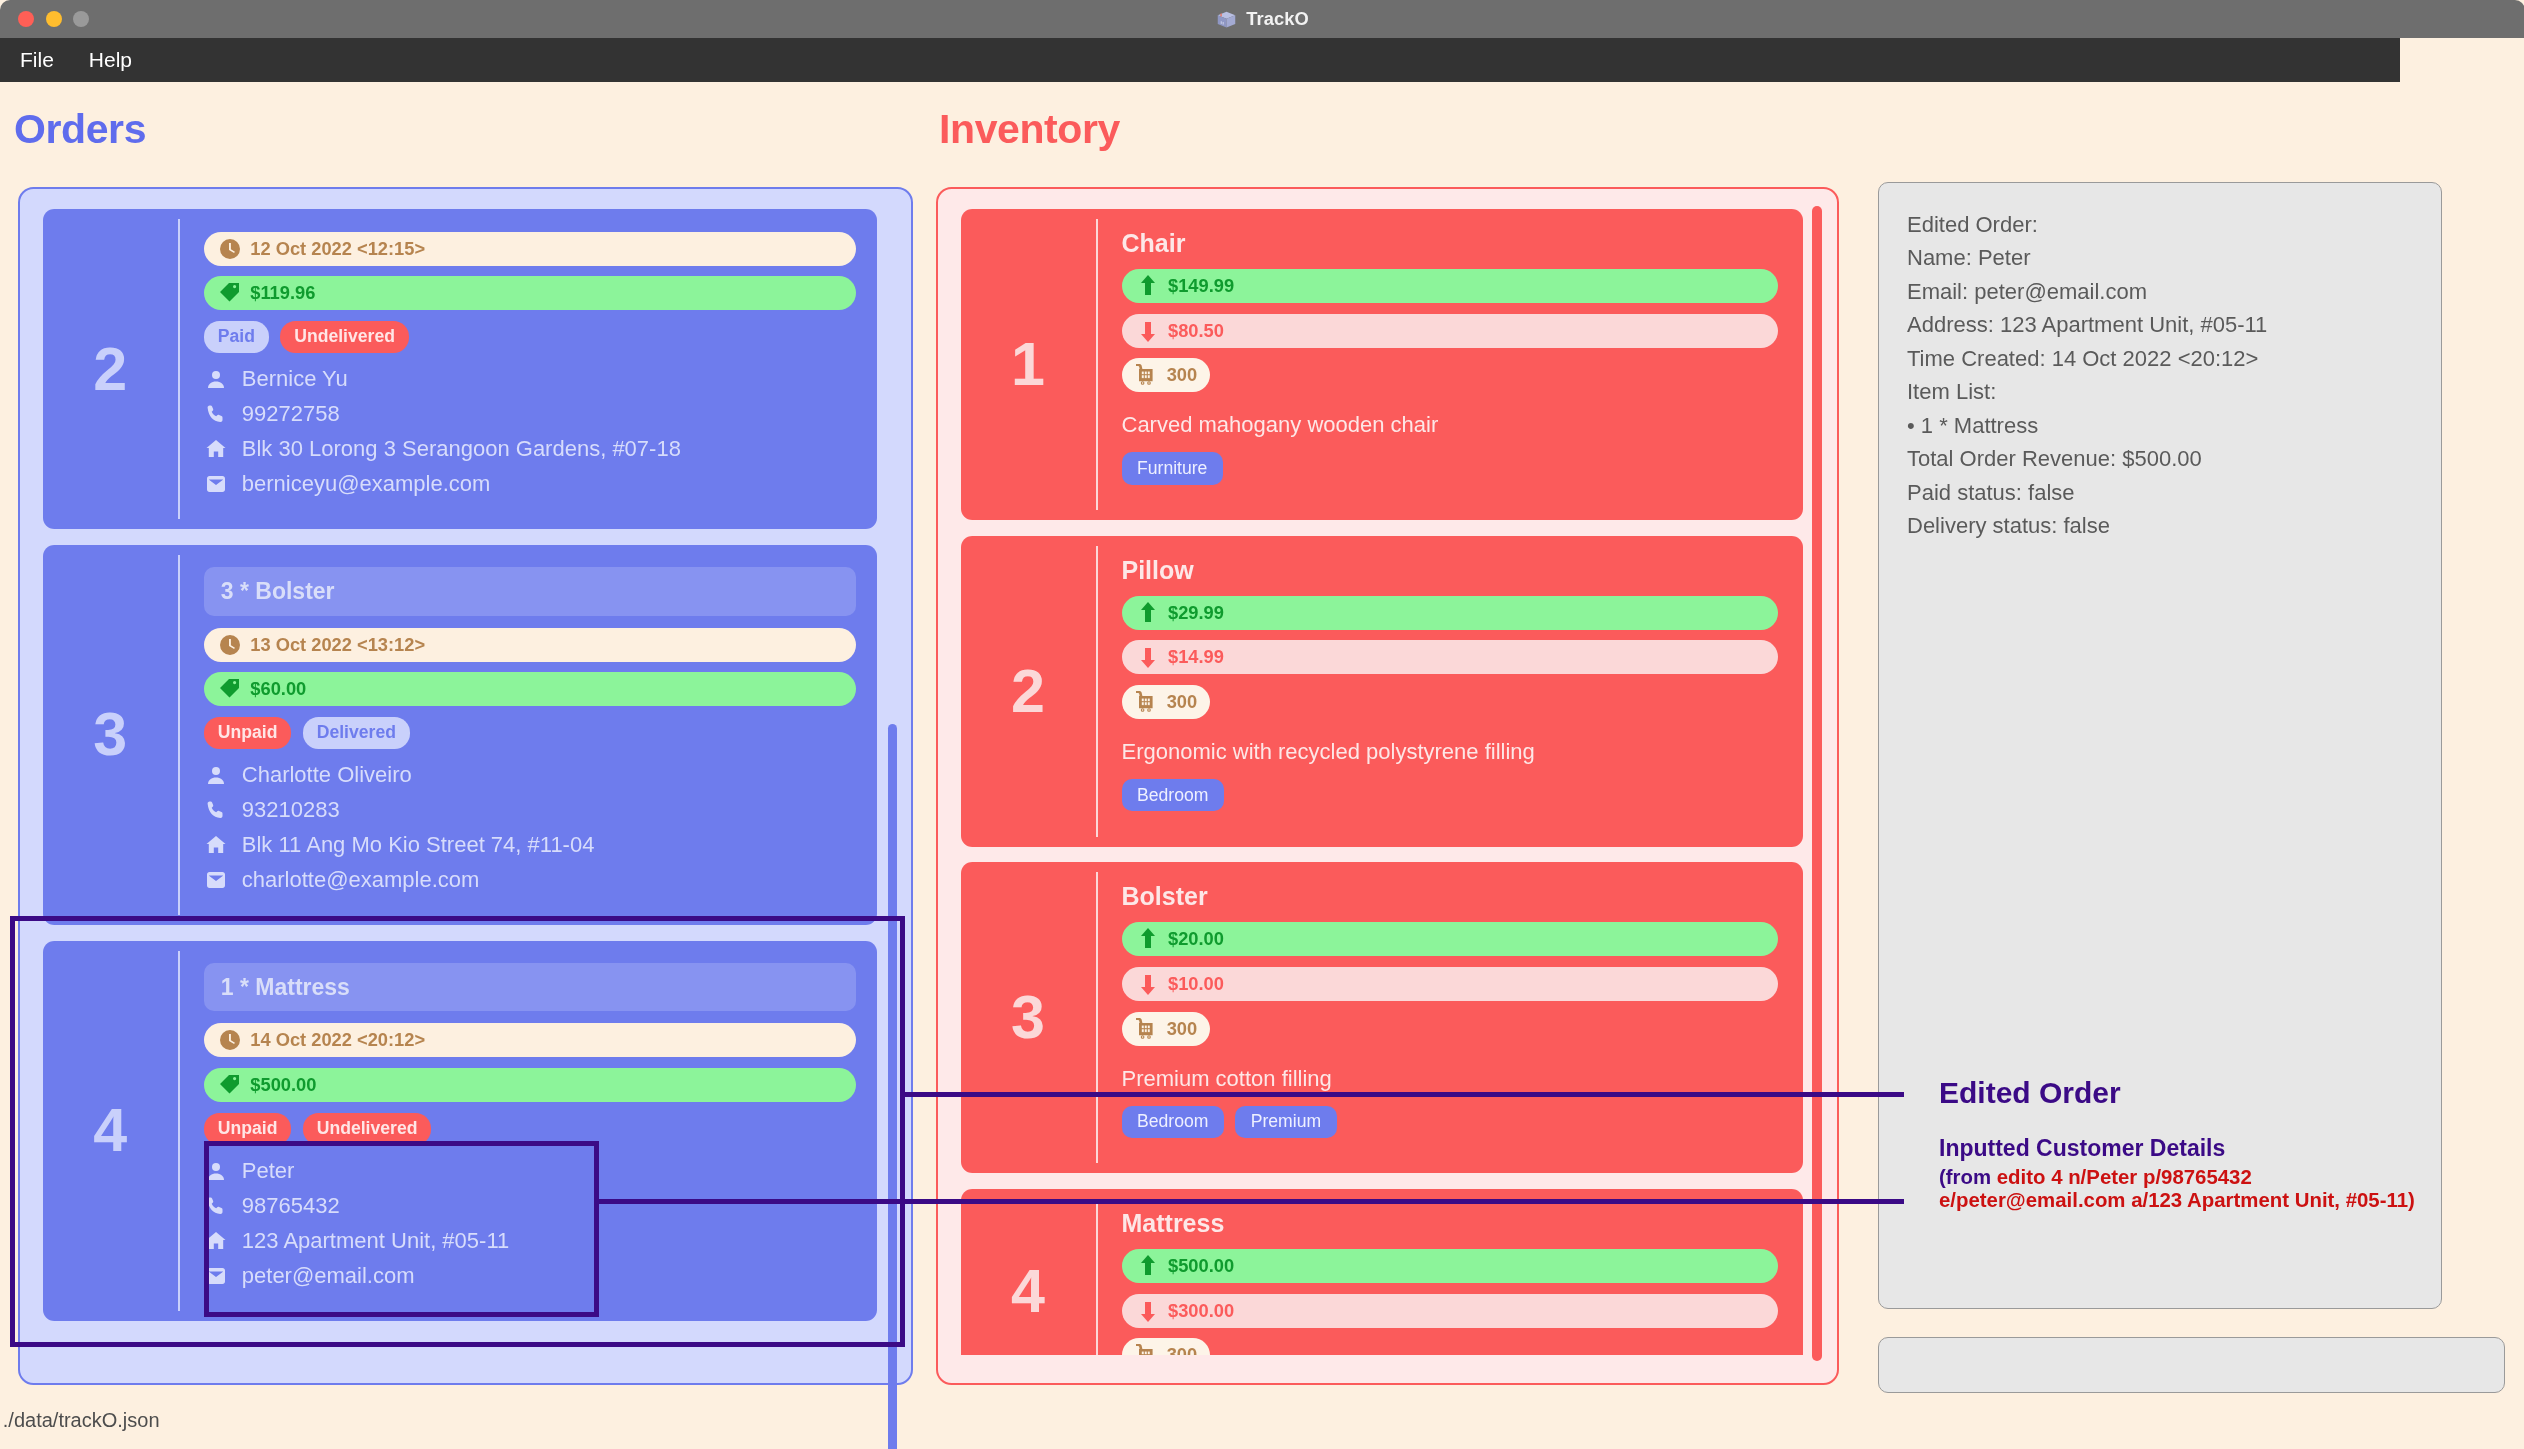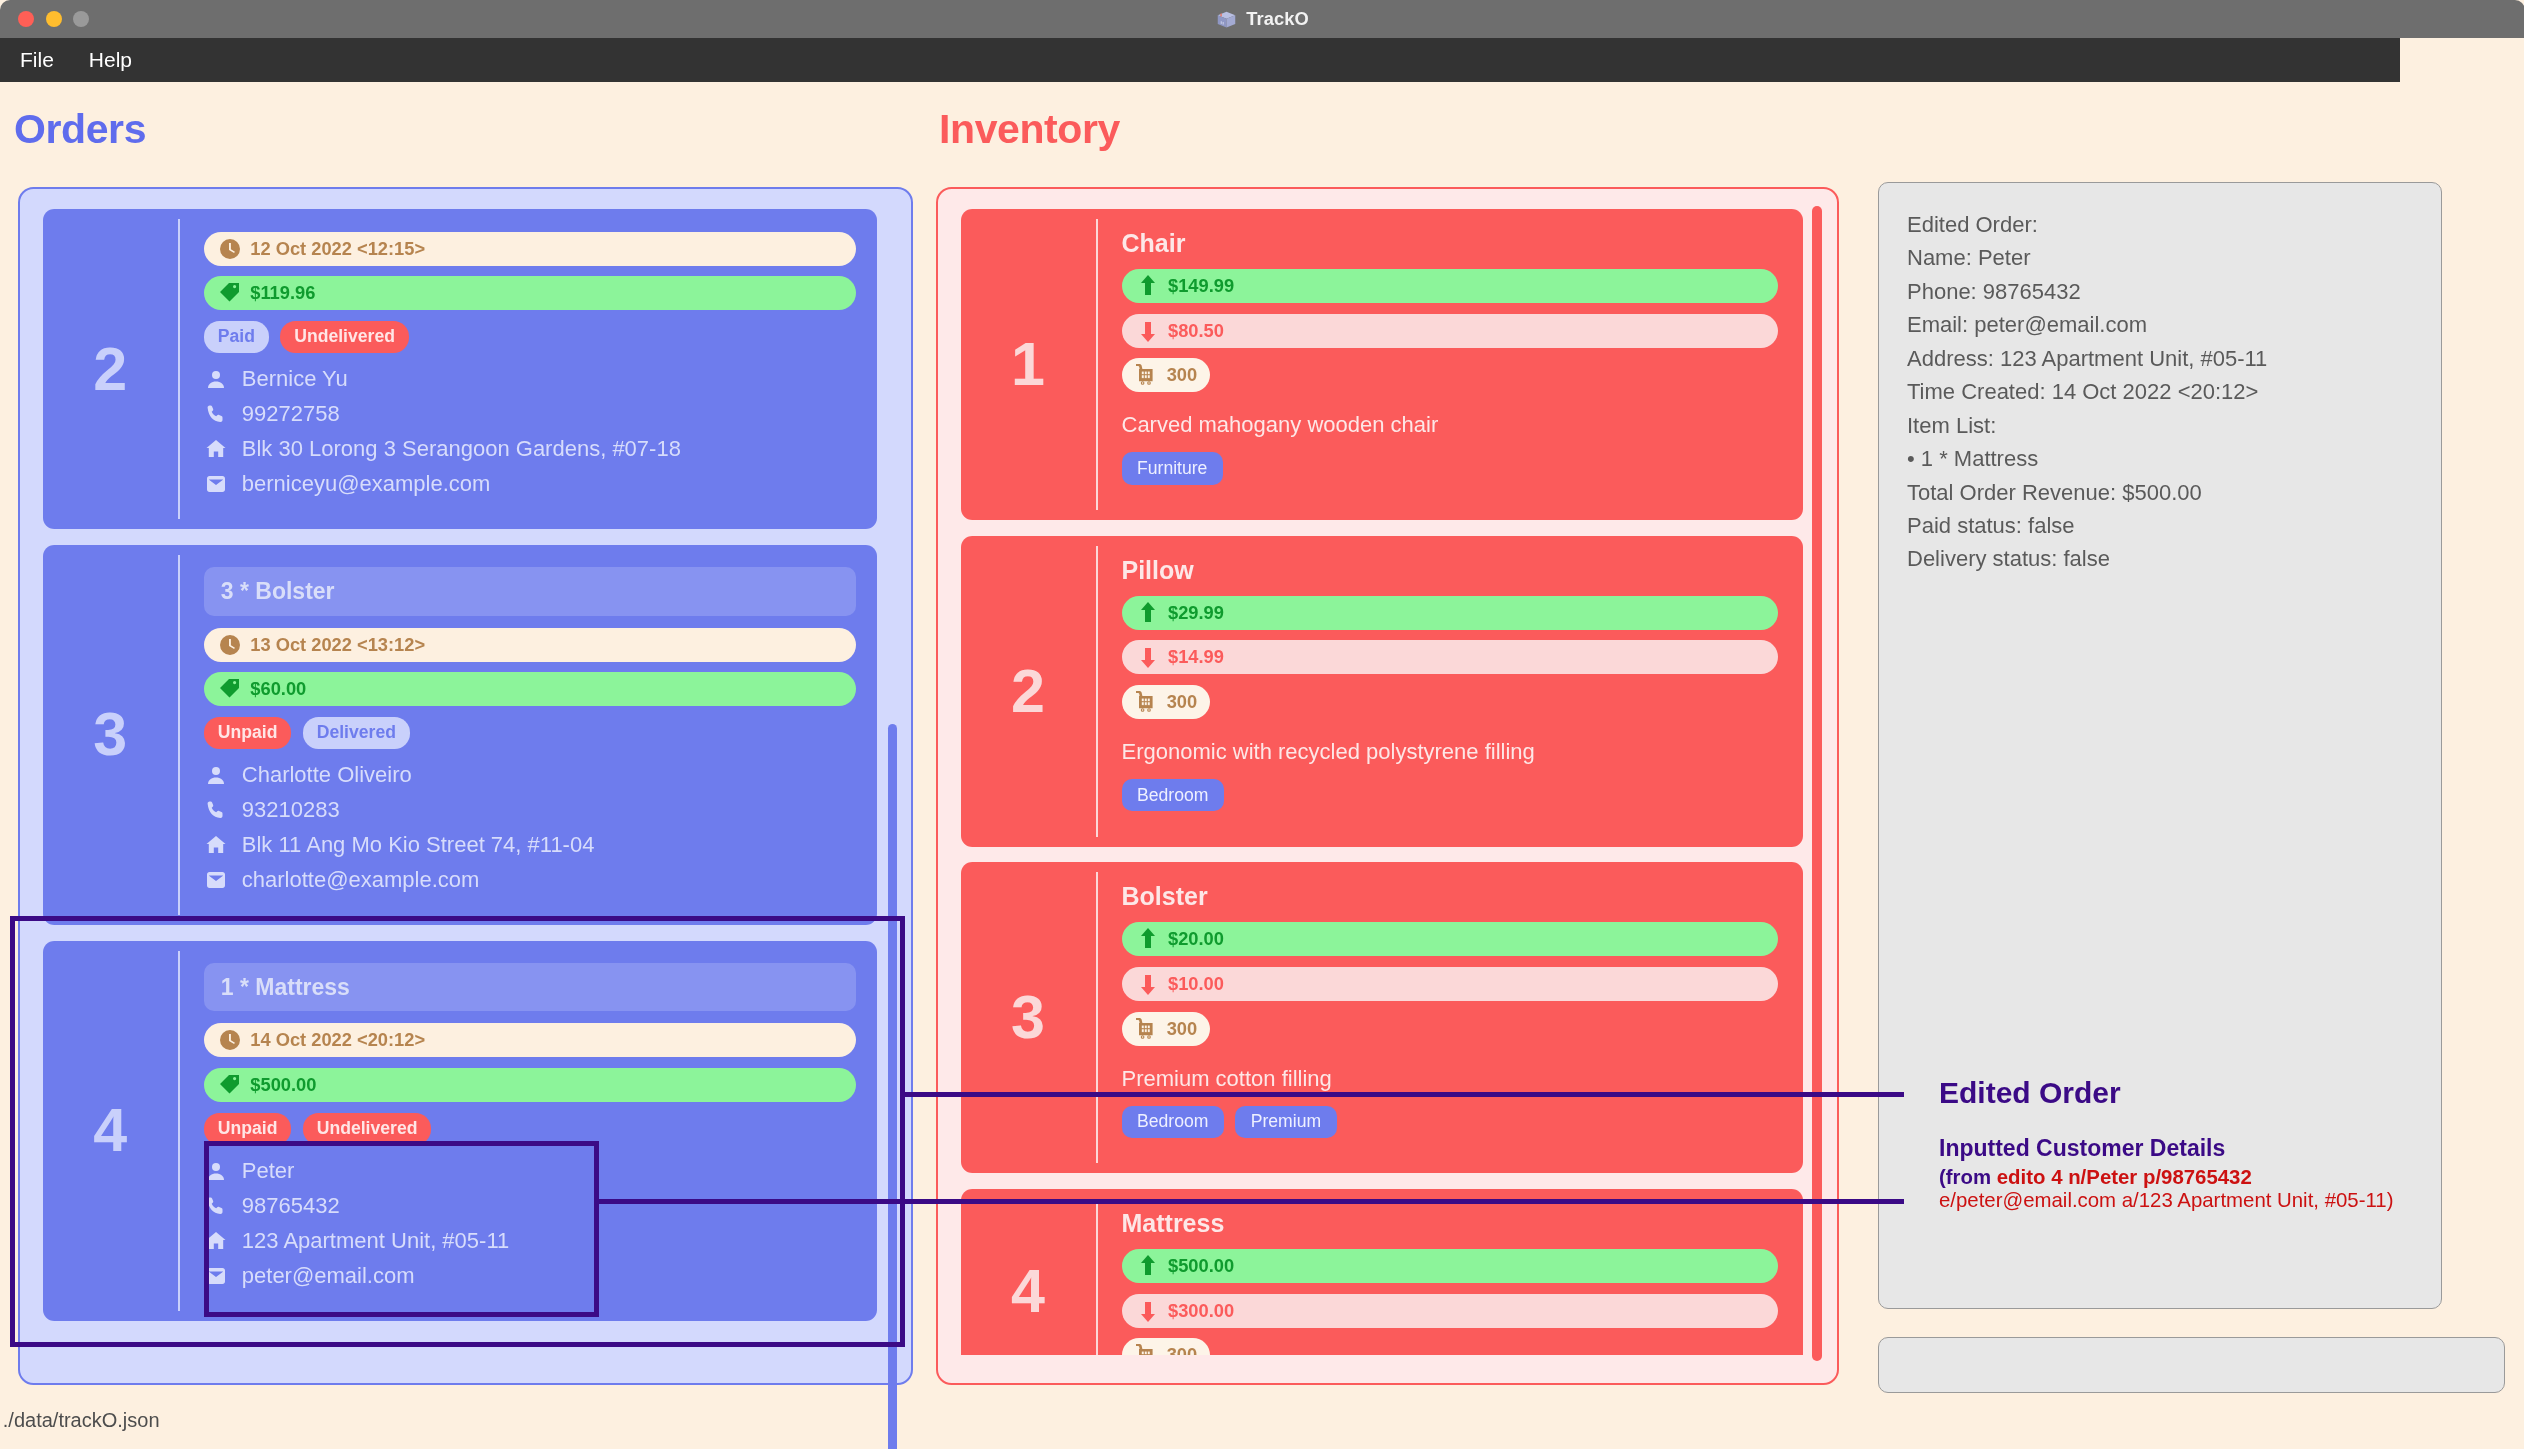--- a/index.html
+++ b/index.html
@@ -459,21 +459,20 @@
             </div></div>
         </div>
       </div>
     <div class="sbar inventory"></div>
   </div>
 
   <div class="detail-panel">
     <div id="detail-lines">
         <div class="detail-line">Edited Order:</div>
         <div class="detail-line">Name: Peter</div>
-        <div class="detail-line">Phone: 98765432</div>
         <div class="detail-line">Email: peter@email.com</div>
         <div class="detail-line">Address: 123 Apartment Unit, #05-11</div>
         <div class="detail-line">Time Created: 14 Oct 2022 &lt;20:12&gt;</div>
         <div class="detail-line">Item List:</div>
         <div class="detail-line">• 1 * Mattress</div>
         <div class="detail-line">Total Order Revenue: $500.00</div>
         <div class="detail-line">Paid status: false</div>
         <div class="detail-line">Delivery status: false</div>
       </div>
   </div>
@@ -483,21 +482,21 @@
   <div class="anno-line" style="left:905px; top:1092px; width:999px; height:5px;"></div>
   <div class="anno-label anno-title" style="left:1939px; top:1076px;">Edited Order</div>
 
   <div class="anno-box" style="left:204px; top:1141px; width:395px; height:176px;"></div>
   <div class="anno-line" style="left:599px; top:1199px; width:1305px; height:5px;"></div>
   <div style="position:absolute; left:1939px; top:1135px; width:564px;">
     <div class="anno-label anno-title" style="position:static; font-size:23px;">Inputted Customer Details</div>
     <div class="anno-sub" style="color:#3b0a86; font-weight:bold; margin-top:4.2px;">
       <span>(from </span><span class="anno-red">edito 4 n/Peter p/98765432</span>
     </div>
-    <div class="anno-sub anno-red" style="font-weight:normal;">
+    <div class="anno-sub anno-red" style="font-weight:bold;">
       <span>e/peter@email.com a/123 Apartment Unit, #05-11</span><span>)</span>
     </div>
   </div>
 
   <div class="status-bar">./data/trackO.json</div>
 
 </div>
 
 
 </body></html>

